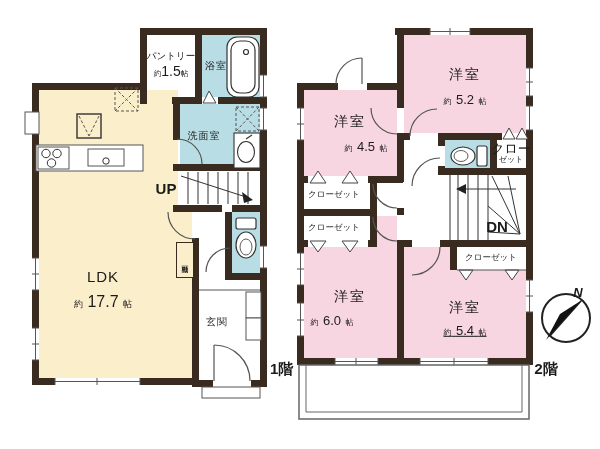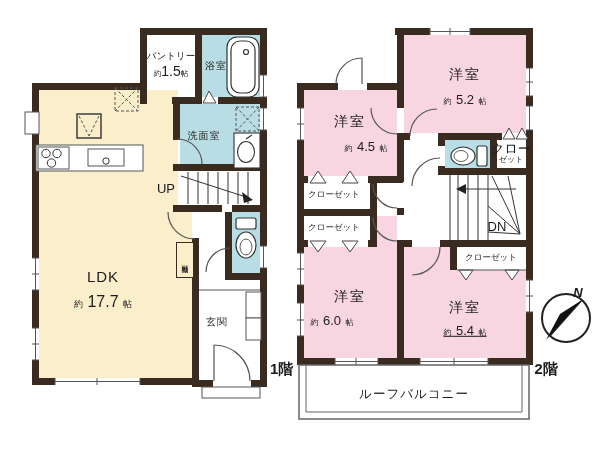--- a/index.html
+++ b/index.html
@@ -8,21 +8,21 @@
   .abs{position:absolute;}
   .wall{position:absolute;background:#3a2b21;}
   .win{position:absolute;background:#ffffff;}
   .fill{position:absolute;}
   .lbl{position:absolute;transform:translate(-50%,-50%);white-space:nowrap;text-align:center;line-height:1.15;}
   .rname{font-size:14px;letter-spacing:2px;font-weight:500;}
   .szs{font-size:8px;}
   .szv{font-size:13px;}
   .small-room{font-size:10px;letter-spacing:1px;}
   .closet{font-size:8.5px;letter-spacing:0;}
-  .stair-lbl{font-size:13px;font-weight:400;text-align:center;}
+  .stair-lbl{font-size:15px;font-weight:700;text-align:center;}
   .floor-lbl{position:absolute;font-size:15px;font-weight:600;}
   .ldk-name{font-size:15px;letter-spacing:1px;font-weight:500;}
   .ldk-szv{font-size:16px;}
   .ldk-szs{font-size:9px;}
   .vert{writing-mode:vertical-rl;text-orientation:upright;}
   svg{position:absolute;left:0;top:0;pointer-events:none;}
   .nmark{position:absolute;font-size:13px;font-style:italic;font-weight:700;transform:translate(-50%,-50%);}
 </style>
 </head>
 <body>
@@ -324,16 +324,15 @@
   <div class="lbl rname" style="left:465px;top:307px;">洋室</div>
   <div class="lbl" style="left:465px;top:330px;text-decoration:underline;">
     <span class="szs">約</span> <span class="szv">5.4</span> <span class="szs">帖</span>
   </div>
   <div class="lbl closet" style="left:334px;top:195px;">クローゼット</div>
   <div class="lbl closet" style="left:334px;top:228px;">クローゼット</div>
   <div class="lbl closet" style="left:491px;top:258px;">クローゼット</div>
   <div class="lbl" style="left:511px;top:149px;font-size:13px;">クロー</div>
   <div class="lbl" style="left:511px;top:160px;font-size:8px;">ゼット</div>
   <div class="lbl stair-lbl" style="left:497px;top:227px;">DN</div>
-  <div class="lbl" style="left:414px;top:394px;font-size:12.5px;letter-spacing:1px;">ルーフバルコニー</div>
   <div class="floor-lbl" style="left:534px;top:360px;font-family:Liberation Mono, monospace;">2階</div>
   <div class="nmark" style="left:578px;top:292px;">N</div>
 </div>
 
 </body></html>

